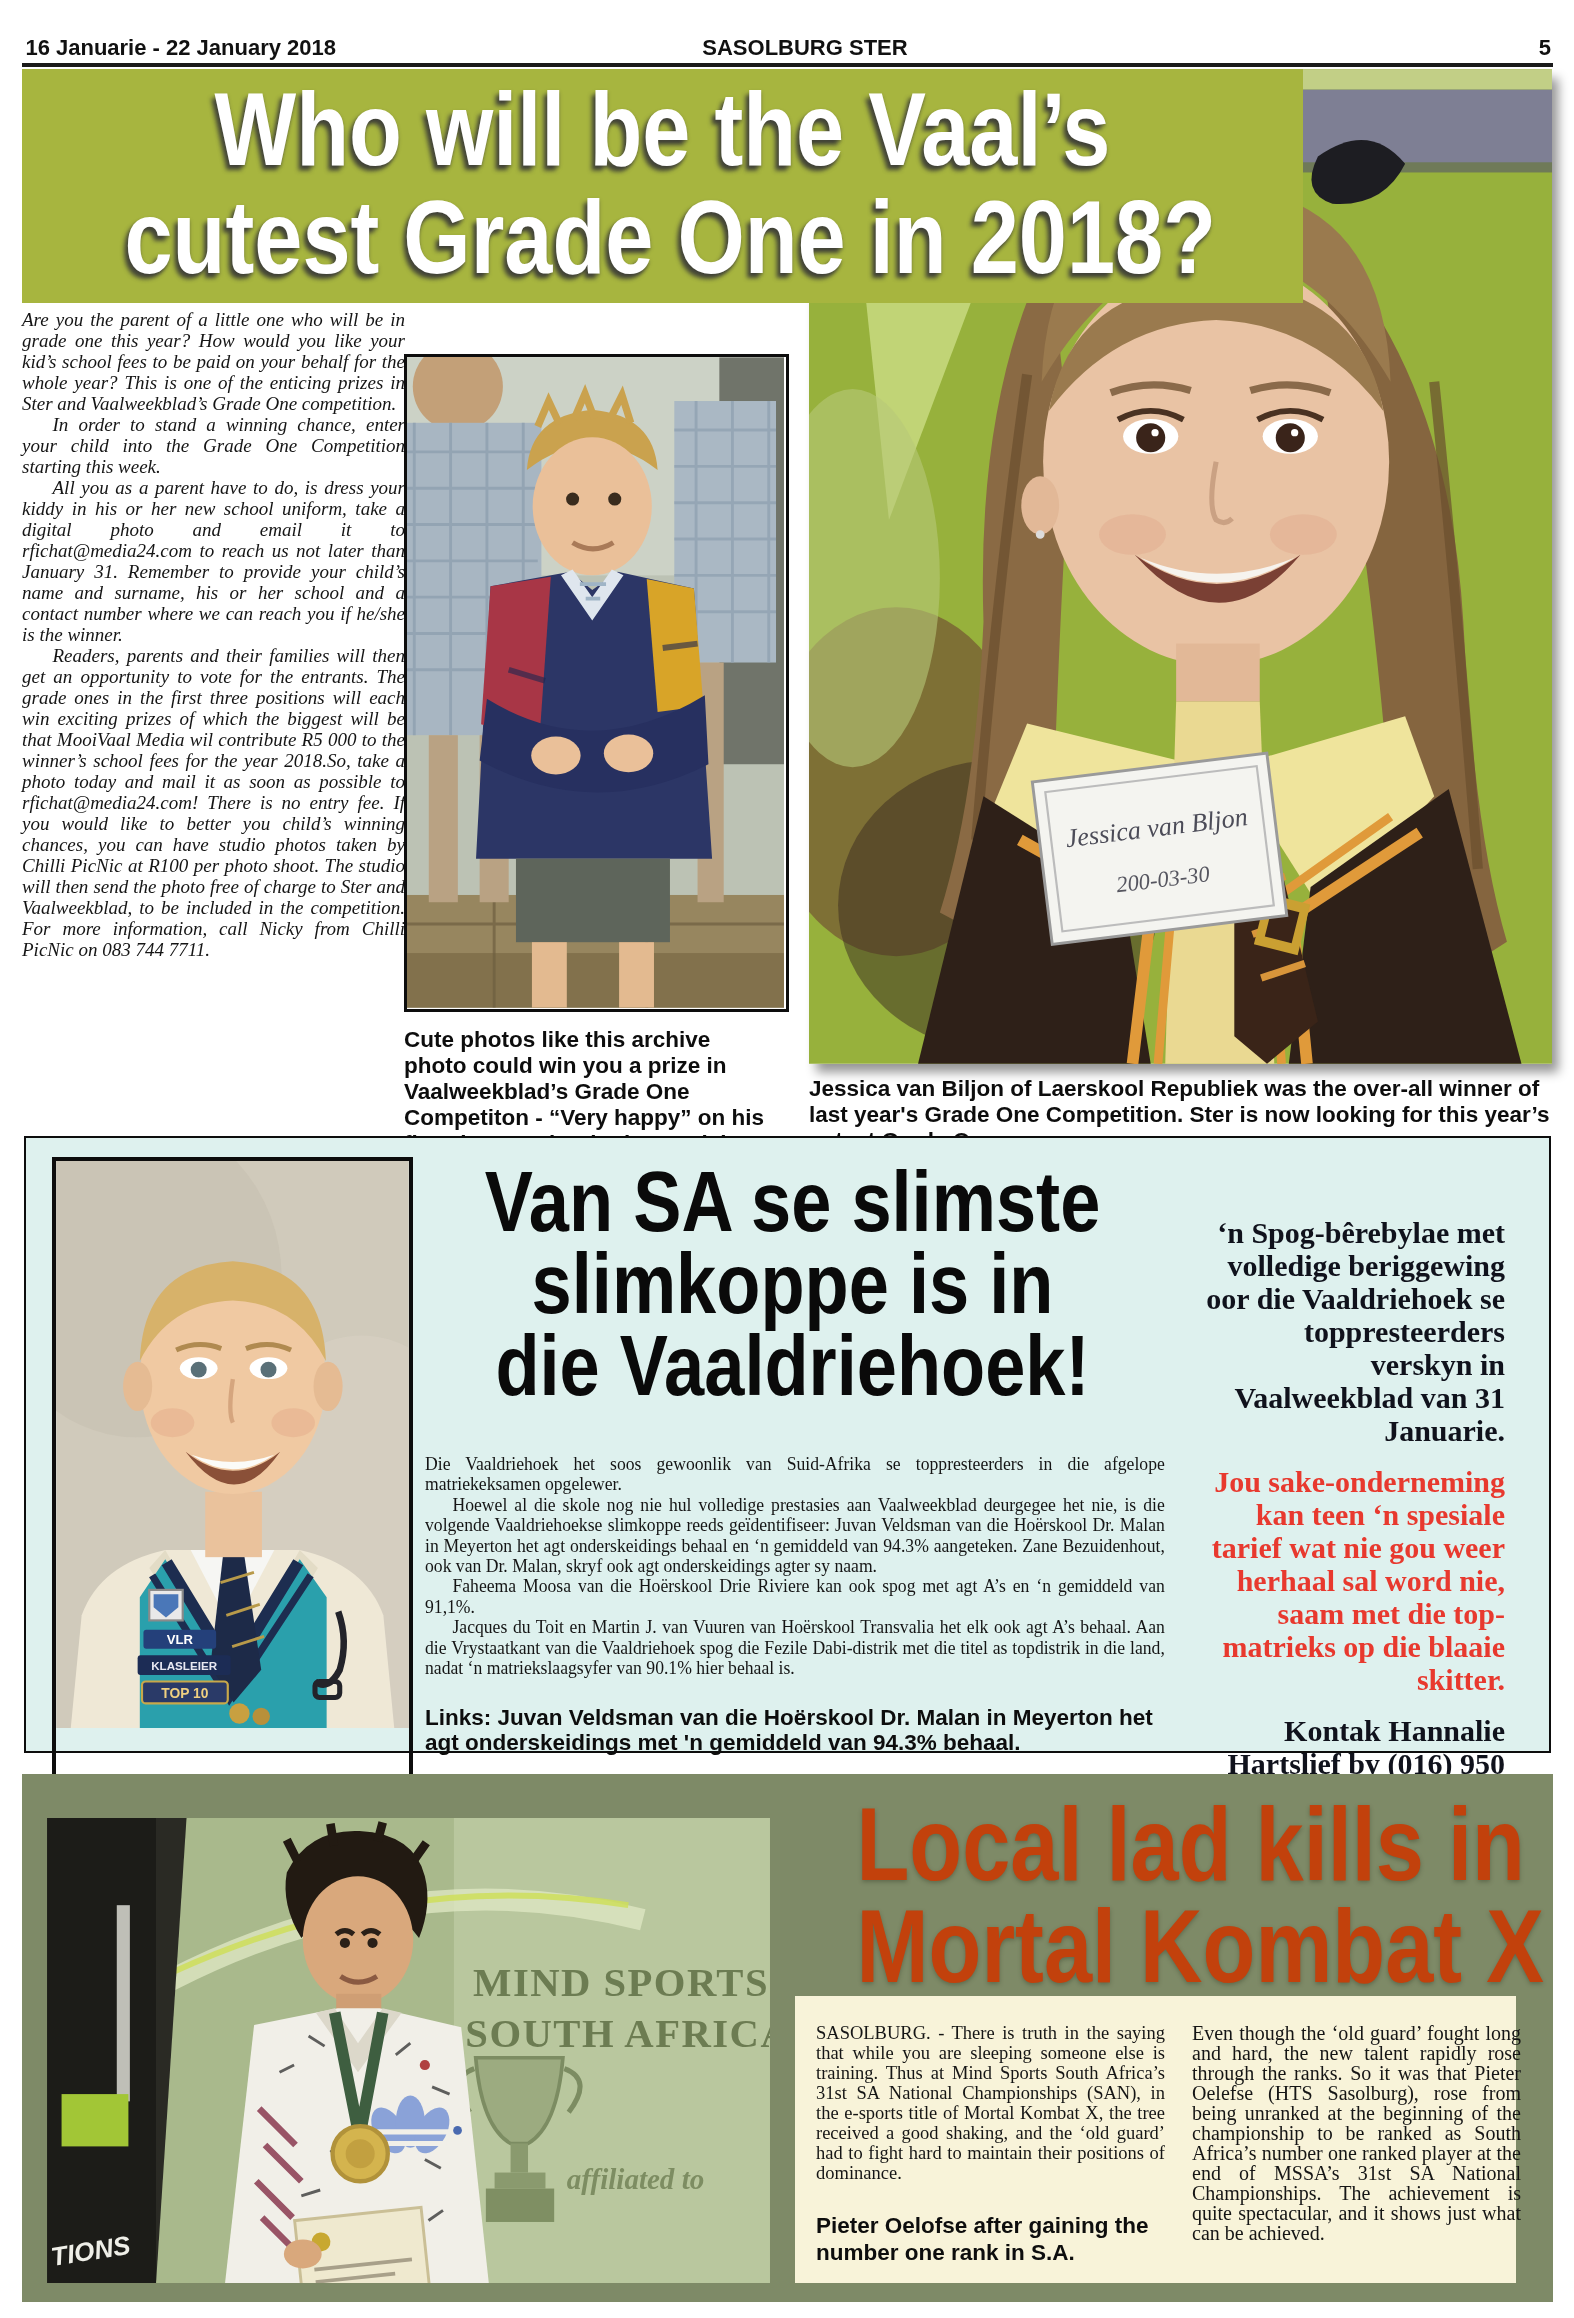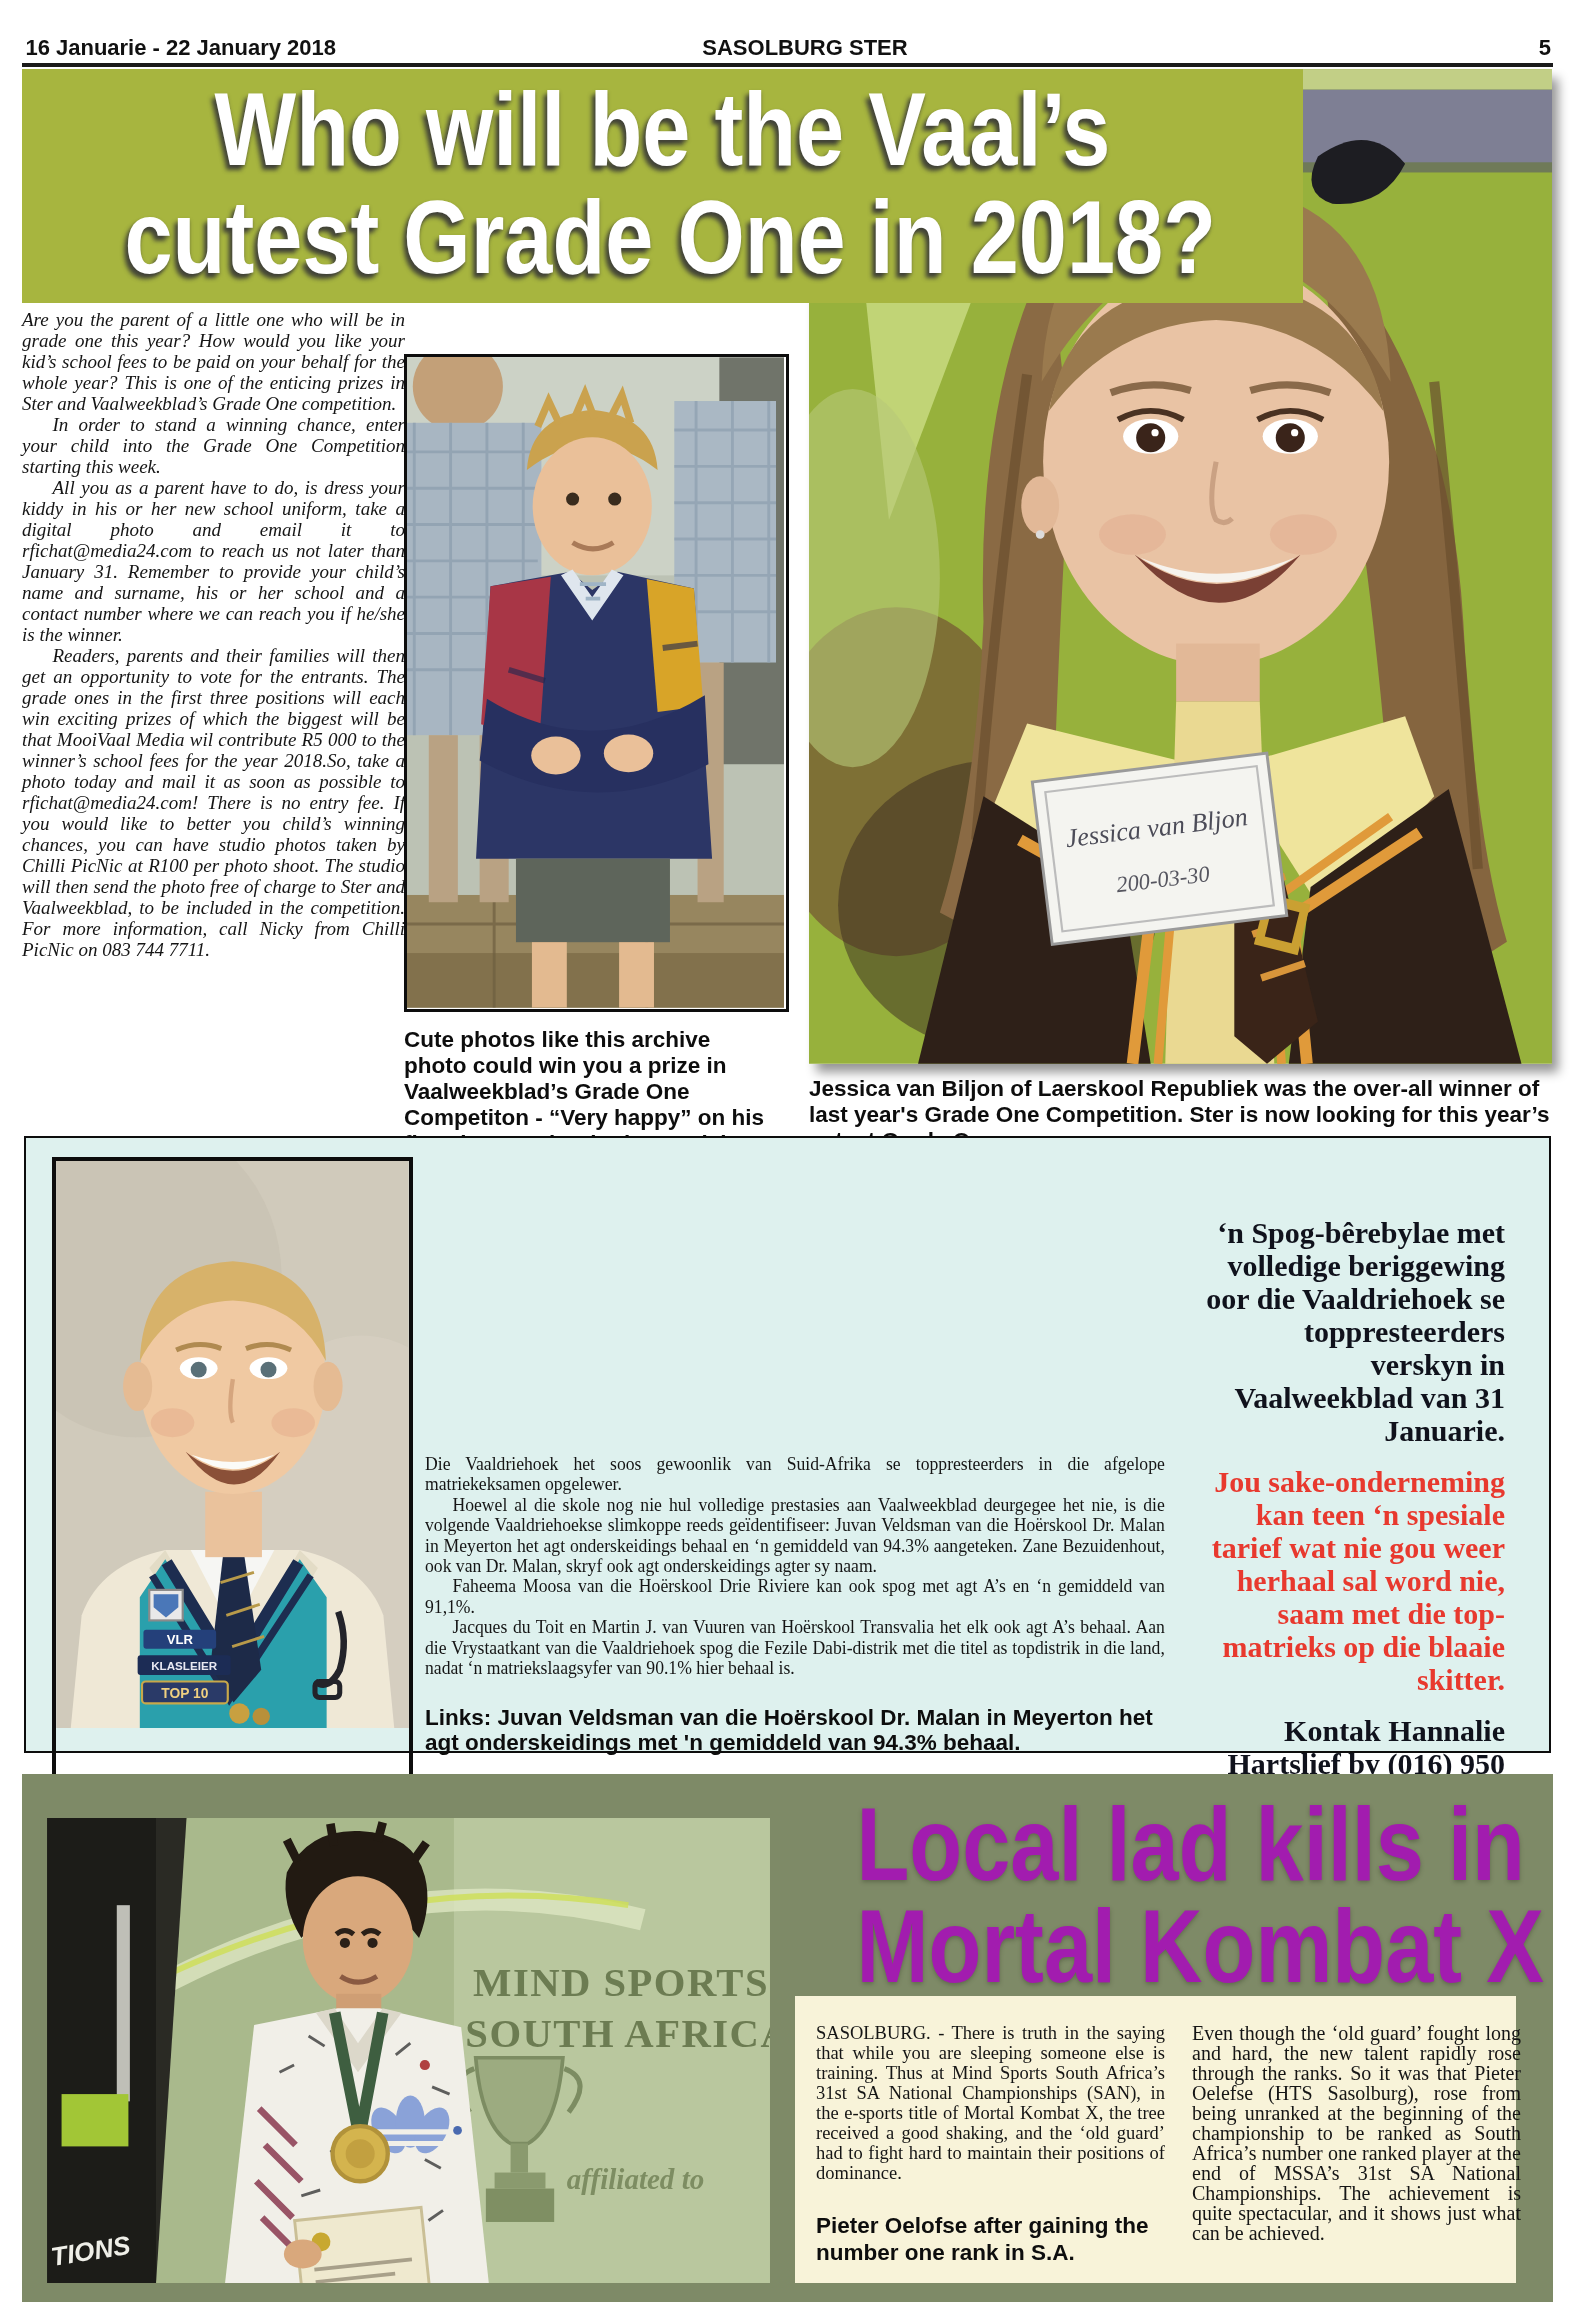--- a/index.html
+++ b/index.html
@@ -10,21 +10,21 @@
   
   .mast{font-family:"Liberation Sans",sans-serif;font-weight:bold;font-size:22px;color:#111;}
   .rule{background:#1a1a1a;}
 
   
   .hl{font-family:"Liberation Sans",sans-serif;font-weight:bold;text-align:center;}
   .hl .line{display:block;white-space:nowrap;transform:scaleX(.84);transform-origin:50% 50%;}
   .hl-top{font-size:103px;line-height:108px;color:#ffffff;
           text-shadow:-4.4px 5.1px 5.1px rgba(55,55,55,.85),0 2.2px 3.6px rgba(55,55,55,.5);}
   .hl-mid{font-size:86px;line-height:82px;color:#0a0a0a;}
-  .hl-bot{font-size:103px;line-height:102px;color:#a21caf;text-shadow:0 2.2px 4.4px rgba(40,50,30,.35);}
+  .hl-bot{font-size:103px;line-height:102px;color:#c2410c;text-shadow:0 2.2px 4.4px rgba(40,50,30,.35);}
 
   
   .body-col{font-size:19px;line-height:21px;text-align:justify;}
   .body-col p{margin:0;}
   .body-col p.ind{text-indent:30.5px;}
   .cond{transform:scaleX(.9);transform-origin:0 0;}
 
   .cap{font-family:"Liberation Sans",sans-serif;font-weight:bold;font-size:22.5px;line-height:26px;color:#0d0d0d;}
 
   .sidebar p{margin:18px;font-weight:bold;font-size:30px;line-height:33px;text-align:right;}
@@ -230,20 +230,25 @@
       <rect x="118" y="716" width="118" height="30" rx="5" fill="#2a3a68" stroke="#c8a84a" stroke-width="3"></rect>
       <text x="177" y="739" text-anchor="middle" font-family="Liberation Sans, sans-serif" font-weight="bold" font-size="19" fill="#f0d080">TOP 10</text>
       <circle cx="252" cy="760" r="14" fill="#c8a040"></circle>
       <circle cx="282" cy="764" r="12" fill="#b8903a"></circle>
 
       <path d="M 388 620 q 14 40 2 80 q -16 30 -34 16" stroke="#23232a" stroke-width="9" fill="none"></path>
       <rect x="356" y="716" width="34" height="22" rx="6" fill="none" stroke="#23232a" stroke-width="7"></rect>
     </svg>
   </div>
 
+  <div class="abs hl hl-mid" style="left:418px;top:1160px;width:749px;">
+    <span class="line">Van SA se slimste</span>
+    <span class="line">slimkoppe is in</span>
+    <span class="line">die Vaaldriehoek!</span>
+  </div>
 
   <div class="abs body-col cond" style="left:425px;top:1454px;width:822px;font-size:19.6px;line-height:20.4px;">
     <p>Die Vaaldriehoek het soos gewoonlik van Suid-Afrika se toppresteerders in die afgelope matriekeksamen opgelewer.</p>
     <p class="ind">Hoewel al die skole nog nie hul volledige prestasies aan Vaalweekblad deurgegee het nie, is die volgende Vaaldriehoekse slimkoppe reeds geïdentifiseer: Juvan Veldsman van die Hoërskool Dr. Malan in Meyerton het agt onderskeidings behaal en ‘n gemiddeld van 94.3% aangeteken. Zane Bezuidenhout, ook van Dr. Malan, skryf ook agt onderskeidings agter sy naam.</p>
     <p class="ind">Faheema Moosa van die Hoërskool Drie Riviere kan ook spog met agt A’s en ‘n gemiddeld van 91,1%.</p>
     <p class="ind">Jacques du Toit en Martin J. van Vuuren van Hoërskool Transvalia het elk ook agt A’s behaal. Aan die Vrystaatkant van die Vaaldriehoek spog die Fezile Dabi-distrik met die titel as topdistrik in die land, nadat ‘n matriekslaagsyfer van 90.1% hier behaal is.</p>
   </div>
 
   <div class="abs cap" style="left:425px;top:1705px;width:738px;line-height:25px;">Links: Juvan Veldsman van die Hoërskool Dr. Malan in Meyerton het agt onderskeidings met 'n gemiddeld van 94.3% behaal.</div>
 

